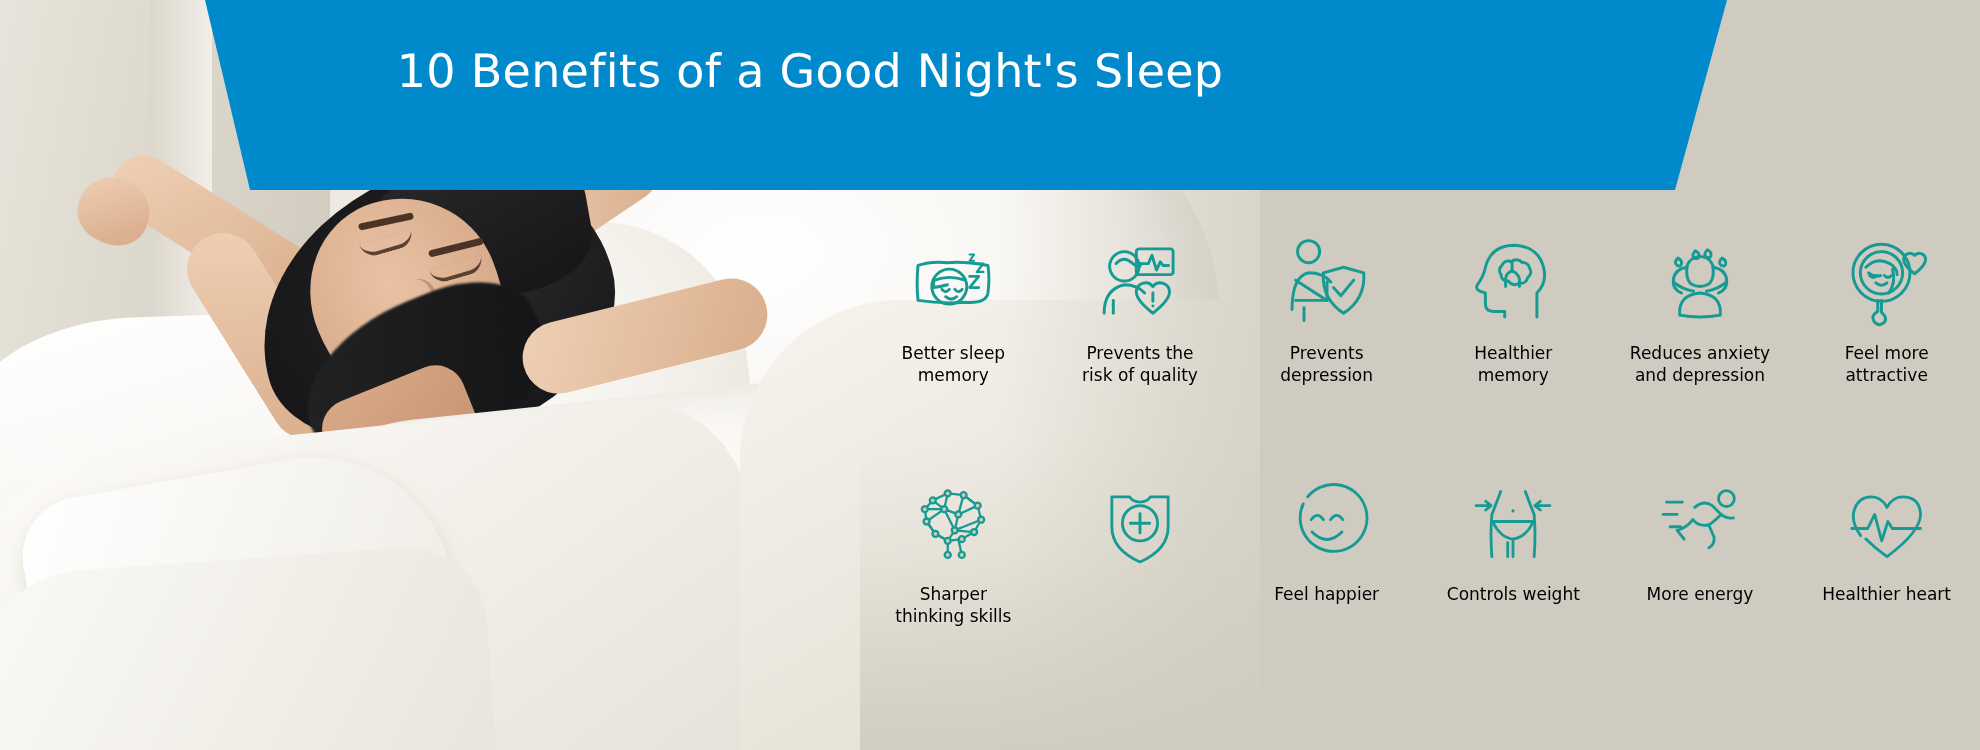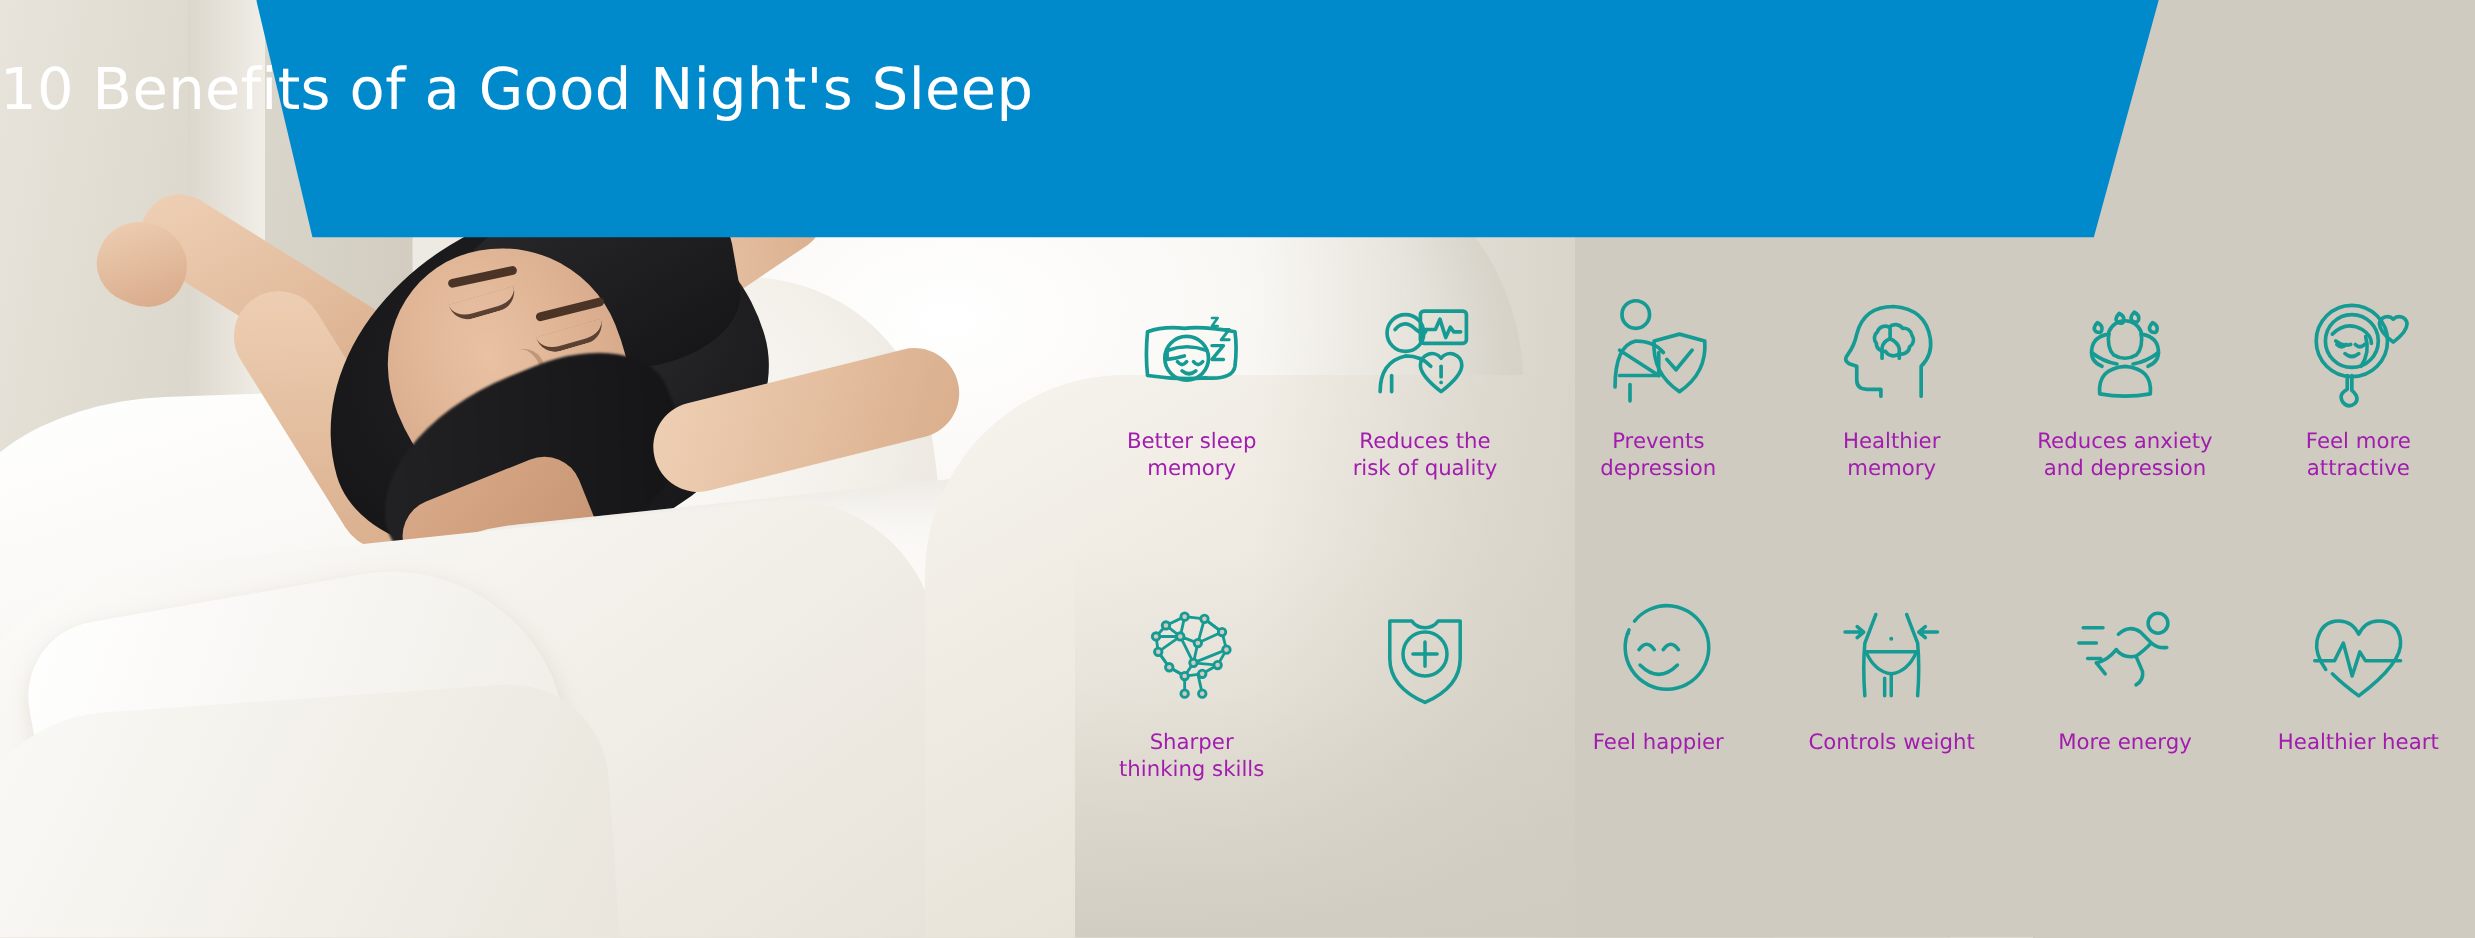--- a/index.html
+++ b/index.html
@@ -168,21 +168,21 @@
   .banner {
     position:absolute; left:0; top:0; width:1980px; height:200px;
   }
   .banner-shape {
     position:absolute; left:0; top:0; width:1980px; height:200px;
     background:#0089CB;
     clip-path:polygon(205px 0, 1980px 0, 1980px 0, 1727px 0, 1675px 190px, 250px 190px);
   }
   .banner-title {
     position:absolute; left:0; top:44px; width:1620px;
-    text-align:left; color:#FFFFFF;
+    text-align:center; color:#FFFFFF;
     font-size:46px; font-weight:400; letter-spacing:.3px;
     font-family:"DejaVu Sans", sans-serif;
     text-rendering:geometricPrecision;
   }
 
   
   .grid {
     position:absolute; left:860px; top:230px; width:1120px; height:480px;
     display:grid;
     grid-template-columns:repeat(6, 1fr);
@@ -190,21 +190,21 @@
     column-gap:0px; row-gap:10px;
   }
   .cell {
     display:flex; flex-direction:column; align-items:center; justify-content:flex-start;
     padding-top:6px;
   }
   .cell .ico { width:92px; height:92px; display:block; }
   .cell .ico svg { width:100%; height:100%; display:block; }
   .cell .lbl {
     margin-top:14px; text-align:center; line-height:1.32;
-    font-size:17px; color:#a21caf; font-weight:400; max-width:165px;
+    font-size:17px; color:#000000; font-weight:400; max-width:165px;
     font-family:"DejaVu Sans", sans-serif;
   }
   .row2 .ico { width:88px; height:88px; }
 </style>
 </head>
 <body>
 
 <div id="stage">
 
   <div class="photo-pane">
@@ -277,21 +277,21 @@
           <path d="M11 84 Q11 58 33 53 Q47 53 55 62"></path>
           <path d="M21 70 v14"></path>
           <rect x="46" y="14" width="40" height="28" rx="3"></rect>
           <path d="M51 30 h8 l4-9 5 16 4-9 3 4 6 0"></path>
           <path d="M64 84 Q46 70 46 61 a10 10 0 0 1 18-6 a10 10 0 0 1 18 6 Q82 70 64 84Z"></path>
           <path d="M64 62 v9"></path>
           <circle cx="64" cy="76" r="1.6" fill="#159B93" stroke="none"></circle>
         </svg>
       </span>
       <span class="lbl">
-        <span>Reduces the</span><br>
+        <span>Prevents the</span><br>
         <span>risk of quality</span>
       </span>
     </div>
 
     <div class="cell">
       <span class="ico">
         <svg viewBox="0 0 100 100" fill="none" stroke="#159B93" stroke-width="3.2" stroke-linecap="round" stroke-linejoin="round">
           <circle cx="30" cy="17" r="12"></circle>
           <path d="M12 80 Q12 44 30 40 Q46 40 54 50"></path>
           <path d="M16 48 L50 70"></path>

